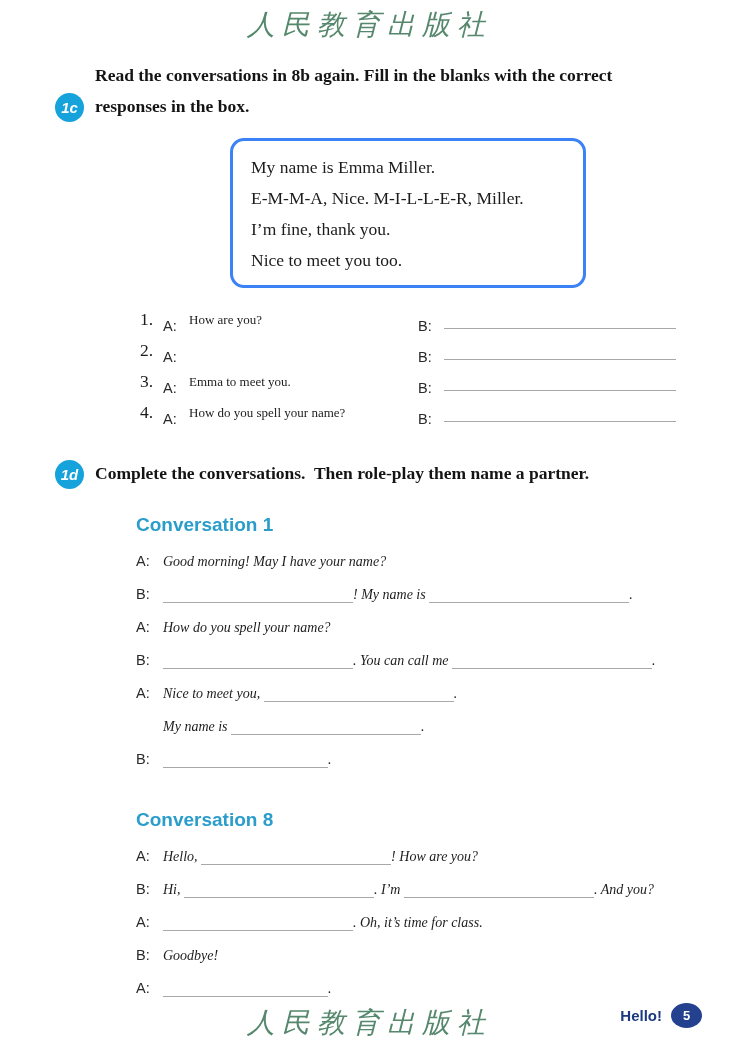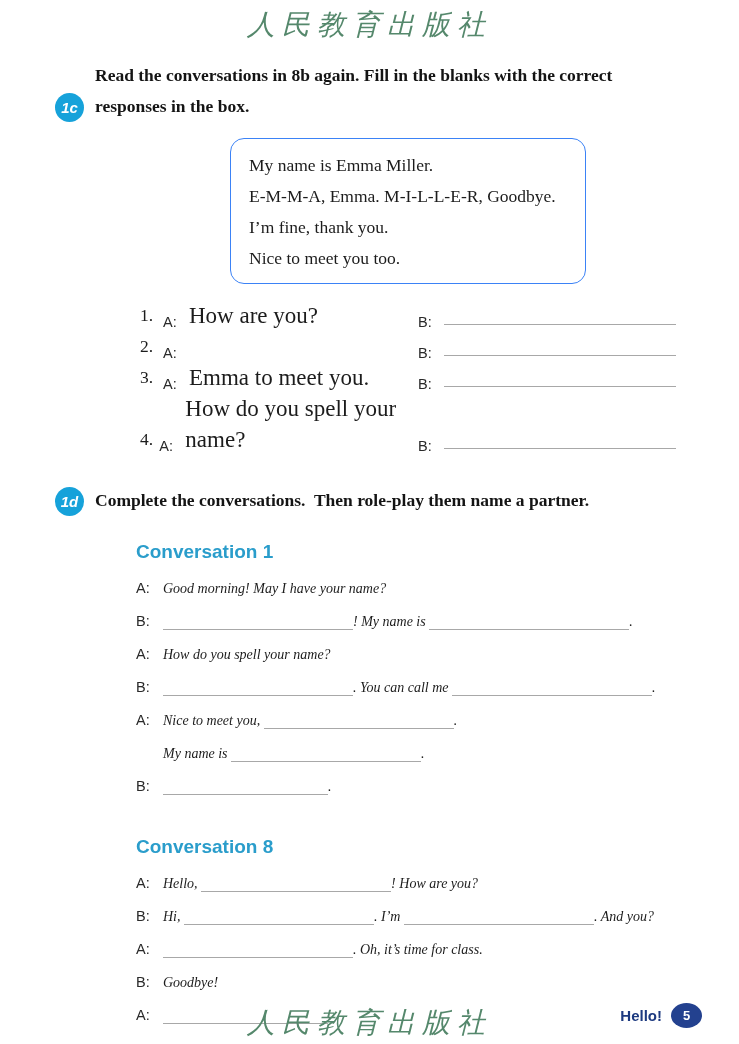--- a/index.html
+++ b/index.html
@@ -27,34 +27,34 @@
     font:italic 700 15px "Liberation Sans", sans-serif;
     display:flex; align-items:center; justify-content:center;
   }
   .sec-title {
     margin-left:11px; max-width:545px; white-space:pre-wrap;
     font:700 17.5px "Liberation Serif", serif; line-height:31px; color:#141414;
   }
   
   .resp-box {
     margin:16px 0 0 230px; width:356px;
-    border:1px solid #3b82f6; border-radius:14px;
+    border:3px solid #3b82f6; border-radius:14px;
     padding:11px 18px 9px 18px;
   }
   .resp-box p { font-size:17.5px; line-height:31px; }
   
   .match-list { margin:16px 63px 0 140px; }
   .match-row { display:flex; align-items:flex-end; line-height:31px; }
   .num { width:23px; font-size:17.5px; }
   .sp {
     font:14.5px "Liberation Sans", sans-serif; color:#2a2a2a;
     width:26px; flex:0 0 26px; padding-bottom:1px;
   }
   .match-left { flex:0 0 278px; display:flex; align-items:flex-end; }
-  .q { font-size:23px; }
+  .q { font-size:13px; }
   .match-right { flex:1; display:flex; align-items:flex-end; }
   .blank-fill { flex:1; border-bottom:1px solid #a8a8a8; height:1px; margin-bottom:6px; }
   
   .conv-h {
     margin:25px 0 0 136px;
     font:700 19px "Liberation Sans", sans-serif; color:#2a9dcb;
   }
   .conv-lines { margin-top:9px; }
   .conv-line { display:flex; align-items:baseline; line-height:33px; margin-left:136px; }
   .conv-line .sp { flex:0 0 27px; width:27px; }
@@ -87,21 +87,21 @@
 
   <div class="logo logo-top">人民教育出版社</div>
 
   <div class="sec-head sec-head-1c">
     <div class="badge">1c</div>
     <div class="sec-title">Read the conversations in 8b again. Fill in the blanks with the correct responses in the box.</div>
   </div>
 
   <div class="resp-box">
       <p>My name is Emma Miller.</p>
-      <p>E-M-M-A, Emma. M-I-L-L-E-R, Goodbye.</p>
+      <p>E-M-M-A, Nice. M-I-L-L-E-R, Miller.</p>
       <p>I’m fine, thank you.</p>
       <p>Nice to meet you too.</p>
     </div>
 
   <div class="match-list">
       <div class="match-row">
         <div class="match-left">
           <span class="num">1.</span>
           <span class="sp">A:</span>
           <span class="q">How are you?</span>

